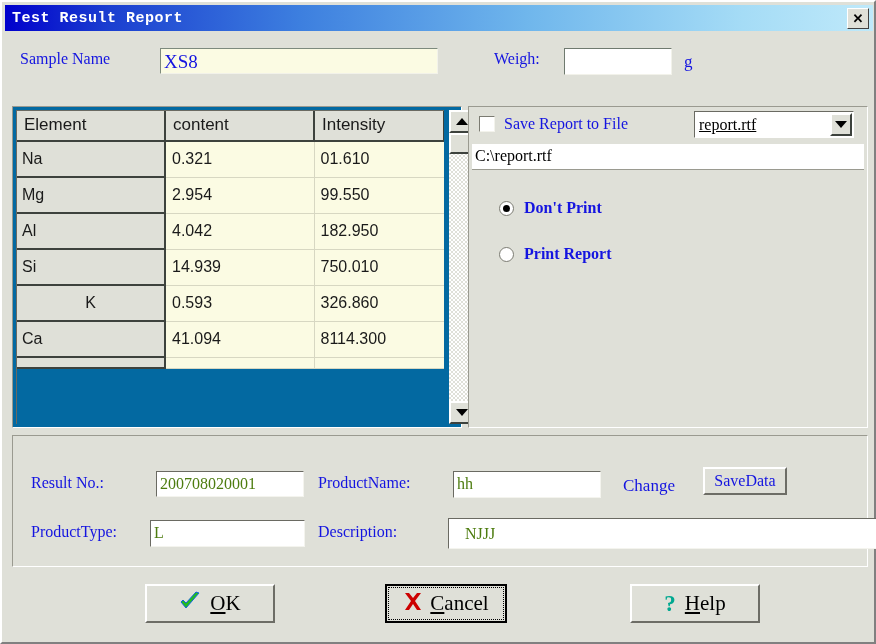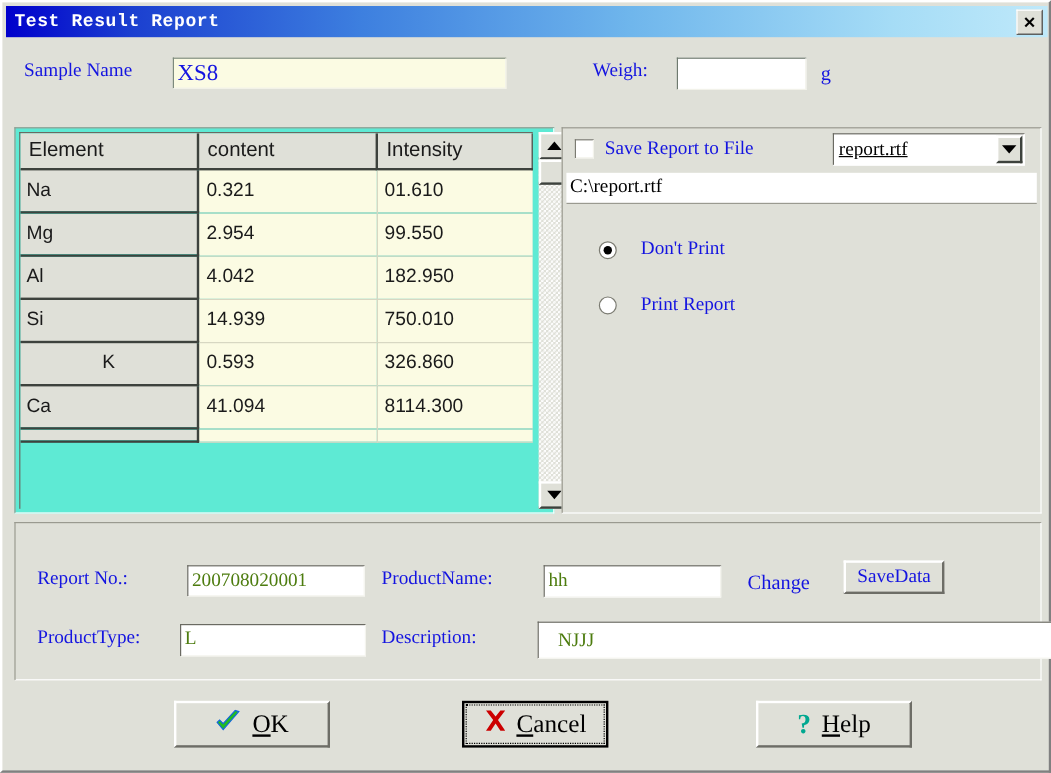--- a/index.html
+++ b/index.html
@@ -58,21 +58,21 @@
   }
   .blue-label-sm {
     color: #1414e0;
     font-family: "Liberation Serif", serif;
     font-size: 16px;
     white-space: nowrap;
   }
   
   .sample-label { position: absolute; left: 18px; top: 48px; }
   .sample-input {
-    position: absolute; left: 142px; top: 46px;
+    position: absolute; left: 158px; top: 46px;
     width: 278px; height: 26px;
     background: #fbfbe3;
     border: 1px solid #7d8a7d;
     border-right-color: #f2f2ea;
     border-bottom-color: #f2f2ea;
     box-sizing: border-box;
     color: #1414e0;
     font-family: "Liberation Serif", serif;
     font-size: 19px;
     padding: 1px 2px 0 3px;
@@ -93,21 +93,21 @@
     font-size: 17px;
     color: #1414e0;
     padding: 2px 3px;
   }
   .weigh-unit { position: absolute; left: 682px; top: 50px; font-size: 17px; }
 
   
   .table-panel {
     position: absolute; left: 10px; top: 104px;
     width: 450px; height: 322px;
-    background: #5eead4;
+    background: #0369a1;
     border: 1px solid #9a9a90;
     border-right-color: #ffffff;
     border-bottom-color: #ffffff;
     box-sizing: border-box;
   }
   .grid {
     position: absolute; left: 3px; top: 3px;
     width: 428px; height: 314px;
     overflow: hidden;
     border-left: 1px solid #6a6a62;
@@ -272,21 +272,21 @@
     box-sizing: border-box;
     position: relative;
     cursor: pointer;
   }
   .radio.on::after {
     content: "";
     position: absolute; left: 3px; top: 3px;
     width: 7px; height: 7px; border-radius: 50%;
     background: #000000;
   }
-  .radio-label { margin-left: 20px; }
+  .radio-label { margin-left: 10px; font-weight: bold; }
 
   
   .product-panel {
     position: absolute; left: 10px; top: 433px;
     width: 856px; height: 132px;
     background: #dfe0d8;
     border: 1px solid #9a9a90;
     border-right-color: #ffffff;
     border-bottom-color: #ffffff;
     box-sizing: border-box;
@@ -465,21 +465,21 @@
       <span class="radio on"></span>
       <span class="blue-label radio-label">Don't Print</span>
     </div>
     <div class="radio-row r2">
       <span class="radio"></span>
       <span class="blue-label radio-label">Print Report</span>
     </div>
   </div>
 
   <div class="product-panel">
-    <div class="blue-label pp-label" id="prodno-label">Report No.:</div>
+    <div class="blue-label pp-label" id="prodno-label">Result No.:</div>
     <div class="pp-input" id="prodno-input">200708020001</div>
 
     <div class="blue-label pp-label" id="prodname-label">ProductName:</div>
     <div class="pp-input" id="prodname-input">hh</div>
 
     <div class="blue-label-sm pp-label" id="change-label">Change</div>
     <div class="savedata-btn">SaveData</div>
 
     <div class="blue-label pp-label" id="prodtype-label">ProductType:</div>
     <div class="pp-input" id="prodtype-input">L</div>

